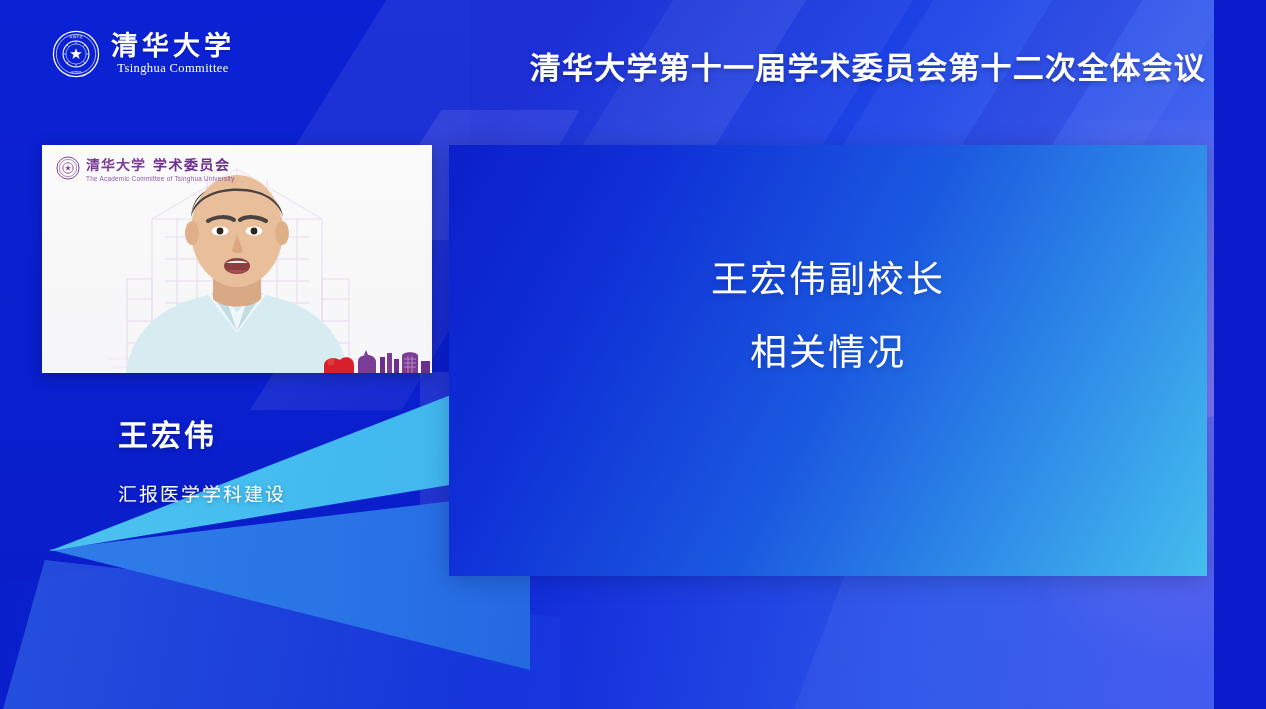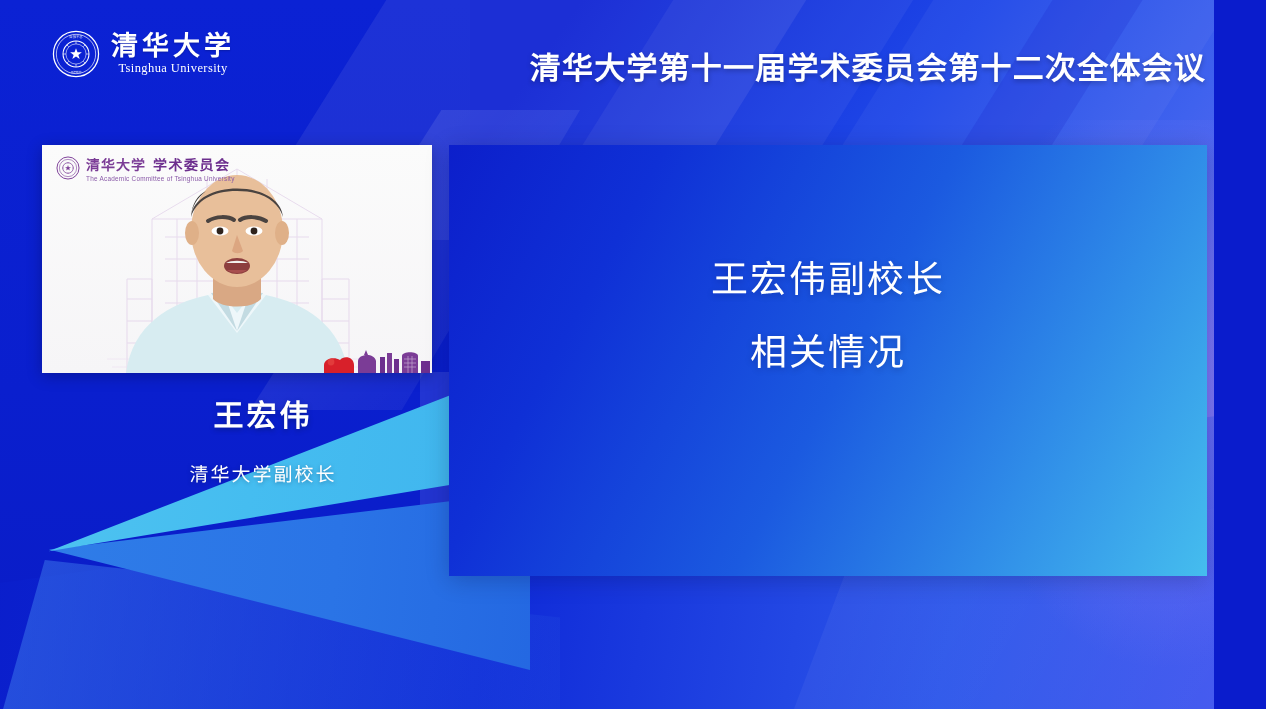--- a/index.html
+++ b/index.html
@@ -159,22 +159,22 @@
   }
   .vb-en { font-size:6.4px; color:#8a5aa8; letter-spacing:0.25px; }
 
   
   .speaker { position:absolute; left:50%; bottom:0; transform:translateX(-50%); width:250px; height:200px; }
 
   .skyline { position:absolute; right:0px; bottom:0px; width:110px; height:30px; }
 
   
   .name-block {
-    position:absolute; left:118px; top:398px; width:290px;
-    text-align:center;
+    position:absolute; left:118px; top:418px; width:290px;
+    text-align:left;
   }
   .speaker-name {
     font-size:30px; font-weight:700; color:#ffffff;
     letter-spacing:3px; line-height:1.2;
     text-shadow:0 2px 5px rgba(0,20,60,0.38);
   }
   .speaker-title {
     margin-top:25px;
     font-size:19px; color:#ffffff; letter-spacing:2px;
     text-shadow:0 1px 4px rgba(0,20,60,0.35);
@@ -239,21 +239,21 @@
         </g>
         <g fill="#ffffff" opacity="0.85" font-size="7" font-family="serif" text-anchor="middle">
           <text x="50" y="17">自强不息</text>
         </g>
         <g fill="#ffffff" opacity="0.75" font-size="5.6" font-family="serif" text-anchor="middle">
           <text x="50" y="89">厚德载物</text>
         </g>
       </svg>
       <div class="logo-text">
         <div class="logo-cn">清华大学</div>
-        <div class="logo-en">Tsinghua University</div>
+        <div class="logo-en">Tsinghua Committee</div>
       </div>
     </div>
 
     <div class="meeting-title">清华大学第十一届学术委员会第十二次全体会议</div>
   </div>
 
   <div class="video-tile">
 
     <svg class="vb-building" viewBox="0 0 300 230">
       <g stroke="#c9a8d8" stroke-width="1" fill="none" opacity="0.9">
@@ -344,21 +344,21 @@
         <line x1="82" y1="24" x2="94" y2="24"></line>
         <line x1="86" y1="13" x2="86" y2="30"></line>
         <line x1="90" y1="13" x2="90" y2="30"></line>
       </g>
       <rect x="99" y="18" width="9" height="12" fill="#6d2f8e"></rect>
     </svg>
   </div>
 
   <div class="name-block">
     <div class="speaker-name">王宏伟</div>
-    <div class="speaker-title">清华大学副校长</div>
+    <div class="speaker-title">汇报医学学科建设</div>
   </div>
 
   <div class="main-panel">
     <div class="panel-lines">
       <div class="panel-line">王宏伟副校长</div>
       <div class="panel-line">相关情况</div>
     </div>
   </div>
 
 </div>

